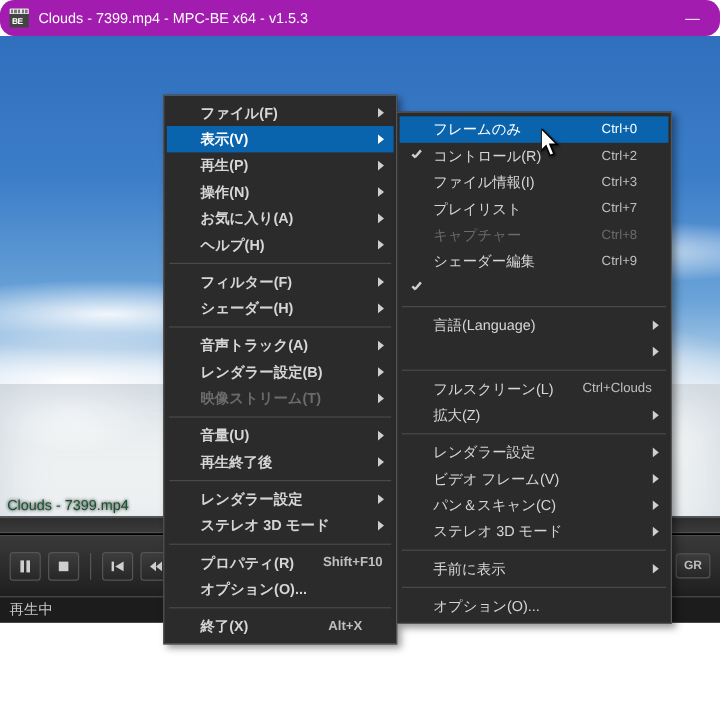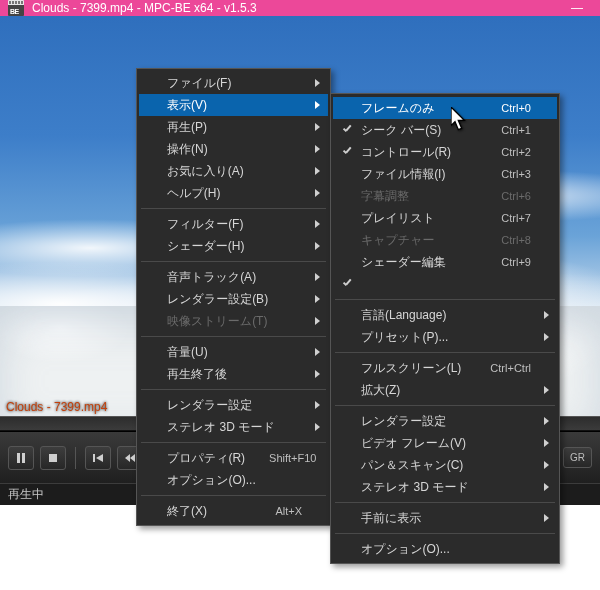--- a/index.html
+++ b/index.html
@@ -1,19 +1,19 @@
 <!DOCTYPE html>
 <html><head>
 <meta charset="utf-8">
 <style>
   * { box-sizing: border-box; margin: 0; padding: 0; font-family: "Yu Gothic UI", "Meiryo", sans-serif; }
   body { width: 600px; height: 590px; overflow: hidden; background: #fff; position: relative; }
 
   
-  .titlebar { height: 16px; background: #ec4899; color: #fff; display: flex; align-items: center; padding: 0 8px; font-size: 12px; }
+  .titlebar { height: 30px; background: #a21caf; color: #fff; display: flex; align-items: center; padding: 0 8px; font-size: 12px; border-radius: 12px; }
   .app-icon { width: 16px; height: 16px; margin-right: 8px; background: linear-gradient(180deg,#e6e6e6 0%,#e6e6e6 30%,#444 30%,#444 100%); border-radius: 1px; position: relative; }
   .app-icon::before { content:""; position:absolute; left:1px; top:1px; width:14px; height:3px; background:repeating-linear-gradient(90deg,#777 0 2px,#e6e6e6 2px 3px); }
   .app-icon::after { content:"BE"; position:absolute; left:2px; bottom:1px; font-size:7px; color:#fff; font-weight:bold; letter-spacing:-0.5px;}
   .min-dash { margin-left:auto; width:30px; text-align:center; }
 
   
   .video-area { position: relative; width: 600px; height: 400px; overflow:hidden; }
   .sky {
     position:absolute; inset:0;
     background:
@@ -28,48 +28,48 @@
   }
   .cloud-bottom { position:absolute; left:0; right:0; bottom:0; height:110px; background:#f3f5f6; background:
     radial-gradient(ellipse 100px 50px at 10% 20%, #fff, transparent 70%),
     radial-gradient(ellipse 140px 60px at 40% 25%, #fff, transparent 70%),
     radial-gradient(ellipse 180px 80px at 80% 30%, #fff, transparent 70%),
     #eef1f2;
     box-shadow: inset 0 20px 40px rgba(150,170,190,.35);
   }
 
   
-  .overlay-label { position:absolute; left:6px; bottom:2px; color:#c2410c; font-size:12px; text-shadow:0 0 3px #000; }
+  .overlay-label { position:absolute; left:6px; bottom:2px; color:#14532d; font-size:12px; text-shadow:0 0 3px #000; }
   .controls { height:52px; background:linear-gradient(#3a3a3a,#1f1f1f); border-top:1px solid #000; display:flex; align-items:center; padding:0 8px; gap:6px;}
   .seek { position:relative; height:15px; background:linear-gradient(#2d2d2d,#3b3b3b); border-top:1px solid #555; border-bottom:1px solid #111;}
   .ctrl-btn { width:26px; height:24px; border:1px solid #555; border-radius:3px; background:linear-gradient(#3d3d3d,#272727); display:flex; align-items:center; justify-content:center; color:#c9c9c9; }
   .ctrl-btn svg { width:12px; height:12px; fill:#cfcfcf; }
   .sep { width:1px; height:22px; background:#555; margin:0 3px;}
-  .right-gr { margin-left:auto; display:flex; gap:6px;}
+  .right-gr { margin-left:auto; display:flex; gap:6px;font-weight:bold;}
   .gr-label { border:1px solid #555; border-radius:3px; background:linear-gradient(#3d3d3d,#272727); color:#bdbdbd; font-size:10px; padding:4px 6px;}
 
   .status { height:22px; background:#1c1c1c; color:#c7c7c7; font-size:12px; display:flex; align-items:center; padding:0 8px; border-top:1px solid #3c3c3c;}
 
   
   .menu { position:absolute; background:#2b2b2b; border:1px solid #555; box-shadow:3px 3px 6px rgba(0,0,0,.4); font-size:12px; color:#d6d6d6; padding:3px 2px; }
   .menu .item { position:relative; display:flex; align-items:center; height:22px; padding:0 26px 0 28px; white-space:nowrap; }
   .menu .item.hover { background:#0a64ad; color:#fff; }
   .menu .item.disabled { color:#6b6b6b; }
   .menu .sep-row { height:1px; margin:4px 2px; background:#4a4a4a; }
   .menu .label { flex:1; }
   .menu .accel { margin-left:24px; color:#bfbfbf; font-size:11px; }
   .menu .item.hover .accel { color:#fff; }
   .menu .item.disabled .accel { color:#6b6b6b; }
   .menu .sub-arrow { position:absolute; right:8px; top:7px; width:0;height:0;border-top:4px solid transparent;border-bottom:4px solid transparent;border-left:5px solid #cfcfcf;}
   .menu .item.hover .sub-arrow { border-left-color:#fff;}
   .menu .check { position:absolute; left:8px; top:5px; width:12px;height:12px; }
   .menu .check::before { content:""; position:absolute; left:2px; top:5px; width:4px; height:2px; background:#cfcfcf; transform:rotate(45deg);}
   .menu .check::after { content:""; position:absolute; left:4px; top:3px; width:7px; height:2px; background:#cfcfcf; transform:rotate(-50deg);}
 
-  #menu-main { left:136px; top:68px; width:195px; }
+  #menu-main { left:136px; top:79px; width:195px;font-weight:bold; }
   #menu-sub  { left:330px; top:93px;  width:230px; }
 
   .cursor { position:absolute; left:451px; top:107px; width:16px; height:22px; pointer-events:none; }
   .cursor svg { filter: drop-shadow(1px 1px 1px rgba(0,0,0,.6)); }
 </style>
 </head>
 <body>
 
 <div class="titlebar">
   <div class="app-icon"></div>
@@ -211,35 +211,26 @@
     </div>
   </div>
 
 <div id="menu-sub" class="menu">
     <div class="item hover">
       <span class="label">フレームのみ</span>
       <span class="accel">Ctrl+0</span>
     </div>
     <div class="item">
       <span class="check"></span>
-      <span class="label">シーク バー(S)</span>
-      <span class="accel">Ctrl+1</span>
-    </div>
-    <div class="item">
-      <span class="check"></span>
       <span class="label">コントロール(R)</span>
       <span class="accel">Ctrl+2</span>
     </div>
     <div class="item">
       <span class="label">ファイル情報(I)</span>
       <span class="accel">Ctrl+3</span>
-    </div>
-    <div class="item disabled">
-      <span class="label">字幕調整</span>
-      <span class="accel">Ctrl+6</span>
     </div>
     <div class="item">
       <span class="label">プレイリスト</span>
       <span class="accel">Ctrl+7</span>
     </div>
     <div class="item disabled">
       <span class="label">キャプチャー</span>
       <span class="accel">Ctrl+8</span>
     </div>
     <div class="item">
@@ -248,27 +239,26 @@
     </div>
     <div class="item disabled">
       <span class="check"></span>
     </div>
     <div class="sep-row"></div>
     <div class="item">
       <span class="label">言語(Language)</span>
       <span class="sub-arrow"></span>
     </div>
     <div class="item">
-      <span class="label">プリセット(P)...</span>
       <span class="sub-arrow"></span>
     </div>
     <div class="sep-row"></div>
     <div class="item">
       <span class="label">フルスクリーン(L)</span>
-      <span class="accel">Ctrl+Ctrl</span>
+      <span class="accel">Ctrl+Clouds</span>
     </div>
     <div class="item">
       <span class="label">拡大(Z)</span>
       <span class="sub-arrow"></span>
     </div>
     <div class="sep-row"></div>
     <div class="item">
       <span class="label">レンダラー設定</span>
       <span class="sub-arrow"></span>
     </div>

